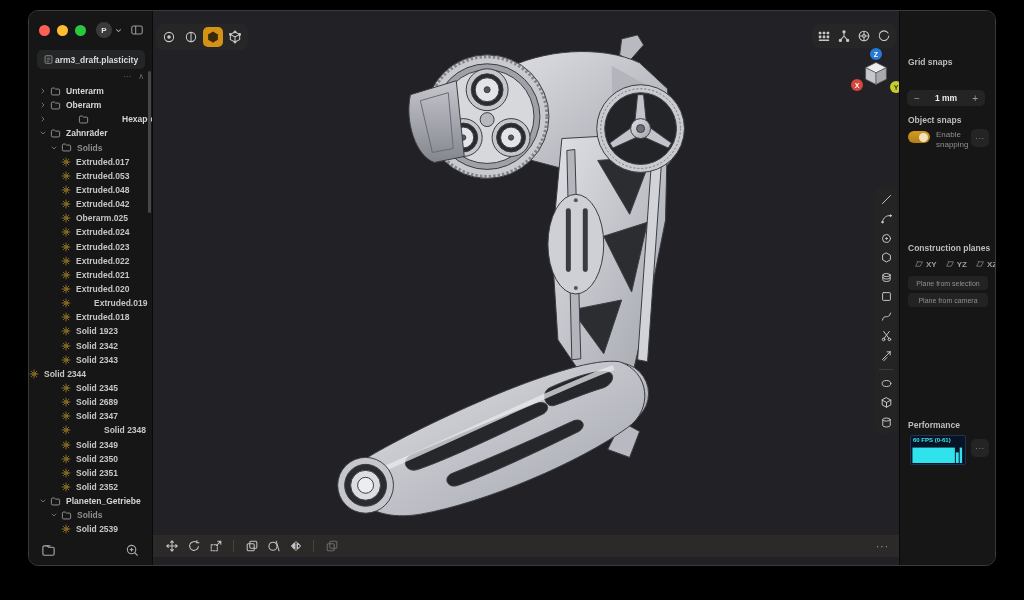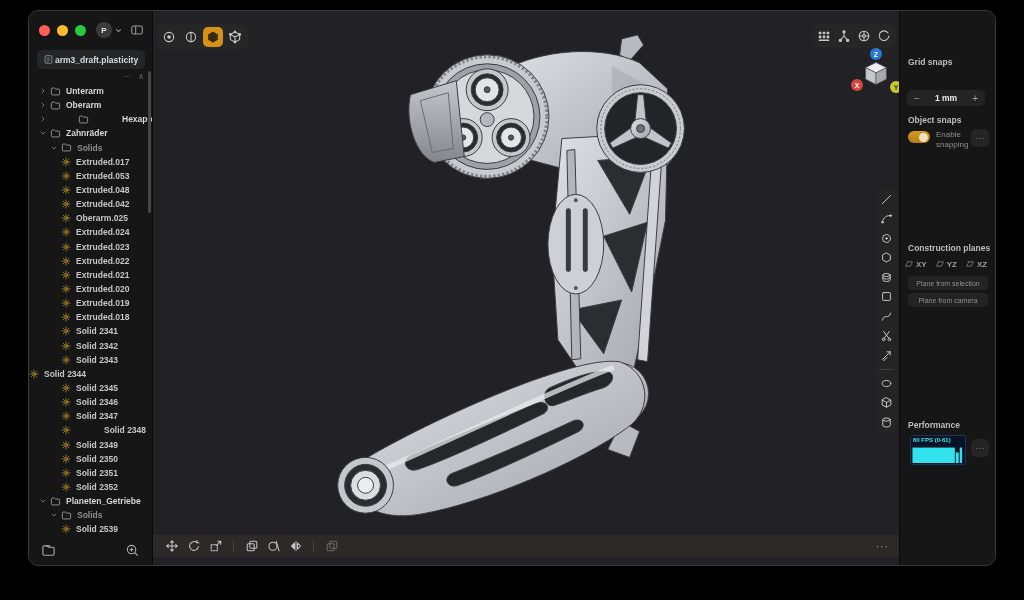--- a/index.html
+++ b/index.html
@@ -86,21 +86,21 @@
   .toggle .knob { position:absolute; top:1.5px; left:2px; width:9px; height:9px; border-radius:50%; background:#cfcfcf; }
   .toggle.on { background:linear-gradient(#d29a24,#b37f15); }
   .toggle.on .knob { left:auto; right:2px; background:#f3e3bd; }
   .toglabel { line-height:1.25; }
   .stepper { position:absolute; left:7px; width:78px; height:16px; background:#242424; border-radius:5px;
              display:flex; align-items:center; justify-content:space-between; padding:0 7px; }
   .stepper .val { color:#ececec; font-weight:bold; font-size:8.5px; }
   .stepper .sbtn { color:#9c9c9c; font-size:10px; }
   .morebtn { position:absolute; width:18px; height:18px; background:#242424; border-radius:5px;
              color:#8a8a8a; display:flex; align-items:center; justify-content:center; font-size:8px; letter-spacing:.5px; }
-  .planesrow { position:absolute; left:4px; display:flex; gap:8px; align-items:center; }
+  .planesrow { position:absolute; left:14px; display:flex; gap:8px; align-items:center; }
   .planeitem { display:flex; align-items:center; gap:2px; font-weight:bold; color:#9c9c9c; }
   .planeitem .icon { width:10px; height:10px; color:#8f8f8f; }
   .rp-btn { position:absolute; left:8px; width:80px; height:14px; background:#232323; border-radius:4px;
             color:#8f8f8f; font-size:7px; display:flex; align-items:center; justify-content:center; white-space:nowrap; }
   .fpsbox { position:absolute; left:10px; top:424px; width:56px; height:30px; background:#081325;
             border:1px solid #1c3356; border-radius:2px; overflow:hidden; }
   .fpslabel { position:absolute; left:2px; top:1px; font-size:6px; font-weight:bold; color:#39e6ee; white-space:nowrap; transform-origin:0 0; }
   .fpsbox svg { position:absolute; inset:0; }
 
   .icon svg { width:100%; height:100%; display:block; }
@@ -304,21 +304,21 @@
           <div class="trow solid" style="padding-left: 32px;">
             <span class="icon gearIc">
               <svg viewBox="0 0 16 16" fill="none" stroke="currentColor" stroke-width="1.2" stroke-linecap="round" stroke-linejoin="round">
                 <circle cx="8" cy="8" r="3.1"></circle>
                 <circle cx="8" cy="8" r="1.1"></circle>
                 <path d="M8 1.6v2M8 12.4v2M1.6 8h2M12.4 8h2M3.5 3.5l1.4 1.4M11.1 11.1l1.4 1.4M12.5 3.5l-1.4 1.4M4.9 11.1l-1.4 1.4"></path>
               </svg>
             </span>
             <span class="tlabel">Extruded.020</span>
           </div>
-          <div class="trow solid" style="padding-left: 32px;">
+          <div class="trow solid" style="padding-left: 32px; gap: 18px;">
             <span class="icon gearIc">
               <svg viewBox="0 0 16 16" fill="none" stroke="currentColor" stroke-width="1.2" stroke-linecap="round" stroke-linejoin="round">
                 <circle cx="8" cy="8" r="3.1"></circle>
                 <circle cx="8" cy="8" r="1.1"></circle>
                 <path d="M8 1.6v2M8 12.4v2M1.6 8h2M12.4 8h2M3.5 3.5l1.4 1.4M11.1 11.1l1.4 1.4M12.5 3.5l-1.4 1.4M4.9 11.1l-1.4 1.4"></path>
               </svg>
             </span>
             <span class="tlabel">Extruded.019</span>
           </div>
           <div class="trow solid" style="padding-left: 32px;">
@@ -332,21 +332,21 @@
             <span class="tlabel">Extruded.018</span>
           </div>
           <div class="trow solid" style="padding-left: 32px;">
             <span class="icon gearIc">
               <svg viewBox="0 0 16 16" fill="none" stroke="currentColor" stroke-width="1.2" stroke-linecap="round" stroke-linejoin="round">
                 <circle cx="8" cy="8" r="3.1"></circle>
                 <circle cx="8" cy="8" r="1.1"></circle>
                 <path d="M8 1.6v2M8 12.4v2M1.6 8h2M12.4 8h2M3.5 3.5l1.4 1.4M11.1 11.1l1.4 1.4M12.5 3.5l-1.4 1.4M4.9 11.1l-1.4 1.4"></path>
               </svg>
             </span>
-            <span class="tlabel">Solid 2341</span>
+            <span class="tlabel">Solid 1923</span>
           </div>
           <div class="trow solid" style="padding-left: 32px;">
             <span class="icon gearIc">
               <svg viewBox="0 0 16 16" fill="none" stroke="currentColor" stroke-width="1.2" stroke-linecap="round" stroke-linejoin="round">
                 <circle cx="8" cy="8" r="3.1"></circle>
                 <circle cx="8" cy="8" r="1.1"></circle>
                 <path d="M8 1.6v2M8 12.4v2M1.6 8h2M12.4 8h2M3.5 3.5l1.4 1.4M11.1 11.1l1.4 1.4M12.5 3.5l-1.4 1.4M4.9 11.1l-1.4 1.4"></path>
               </svg>
             </span>
             <span class="tlabel">Solid 2342</span>
@@ -382,21 +382,21 @@
             <span class="tlabel">Solid 2345</span>
           </div>
           <div class="trow solid" style="padding-left: 32px;">
             <span class="icon gearIc">
               <svg viewBox="0 0 16 16" fill="none" stroke="currentColor" stroke-width="1.2" stroke-linecap="round" stroke-linejoin="round">
                 <circle cx="8" cy="8" r="3.1"></circle>
                 <circle cx="8" cy="8" r="1.1"></circle>
                 <path d="M8 1.6v2M8 12.4v2M1.6 8h2M12.4 8h2M3.5 3.5l1.4 1.4M11.1 11.1l1.4 1.4M12.5 3.5l-1.4 1.4M4.9 11.1l-1.4 1.4"></path>
               </svg>
             </span>
-            <span class="tlabel">Solid 2346</span>
+            <span class="tlabel">Solid 2689</span>
           </div>
           <div class="trow solid" style="padding-left: 32px;">
             <span class="icon gearIc">
               <svg viewBox="0 0 16 16" fill="none" stroke="currentColor" stroke-width="1.2" stroke-linecap="round" stroke-linejoin="round">
                 <circle cx="8" cy="8" r="3.1"></circle>
                 <circle cx="8" cy="8" r="1.1"></circle>
                 <path d="M8 1.6v2M8 12.4v2M1.6 8h2M12.4 8h2M3.5 3.5l1.4 1.4M11.1 11.1l1.4 1.4M12.5 3.5l-1.4 1.4M4.9 11.1l-1.4 1.4"></path>
               </svg>
             </span>
             <span class="tlabel">Solid 2347</span>

